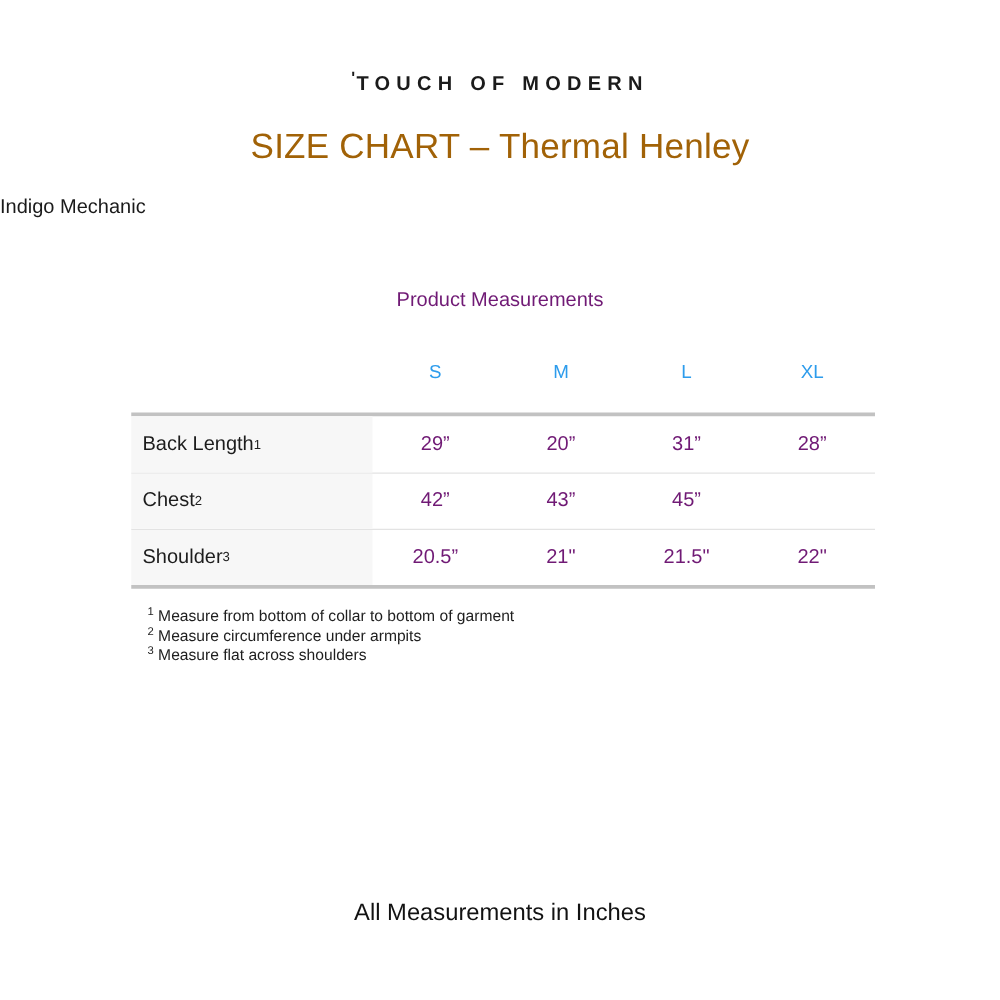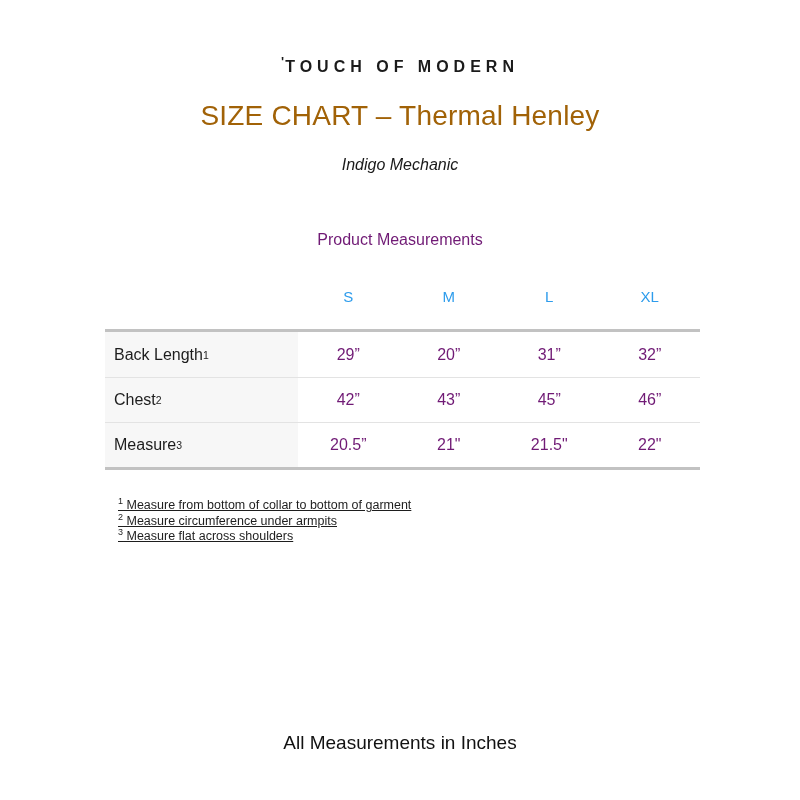--- a/index.html
+++ b/index.html
@@ -42,25 +42,24 @@
     margin-top: 22px;
     text-align: center;
     font-size: 28px;
     font-weight: 400;
     color: #a16207;
     line-height: 34px;
     letter-spacing: 0.2px;
   }
   .subtitle {
     margin-top: 22px;
-    text-align: center;
+    text-align: left;
     font-size: 16px;
     color: #1a1a1a;
     line-height: 20px;
-    font-style: italic;
   }
   .section-heading {
     margin-top: 55px;
     text-align: center;
     font-size: 16px;
     color: #701a75;
     line-height: 20px;
   }
   .table-wrap {
     width: 595px;
@@ -105,25 +104,24 @@
   }
   .val-cell {
     display: flex;
     align-items: center;
     justify-content: center;
     font-size: 16px;
     color: #701a75;
   }
   .footnotes {
     margin-left: 118px;
-    margin-top: 28px;
+    margin-top: 15px;
     font-size: 12.5px;
     line-height: 15.5px;
     color: #1e1e1e;
-    text-decoration: underline;
   }
   .fn sup {
     font-size: 9px;
     line-height: 0;
   }
   .footer-note {
     margin-top: 186px;
     text-align: center;
     padding-right: 40px;
     font-size: 19px;
@@ -157,35 +155,34 @@
       </div>
     <div class="table-body" id="table-body">
         <div class="t-row grid-row">
           <div class="label-cell">
             <span>Back Length</span>
             <sup>1</sup>
           </div>
           <div class="val-cell">29”</div>
           <div class="val-cell">20”</div>
           <div class="val-cell">31”</div>
-          <div class="val-cell">32”</div>
+          <div class="val-cell">28”</div>
         </div>
         <div class="t-row grid-row">
           <div class="label-cell">
             <span>Chest</span>
             <sup>2</sup>
           </div>
           <div class="val-cell">42”</div>
           <div class="val-cell">43”</div>
           <div class="val-cell">45”</div>
-          <div class="val-cell">46”</div>
         </div>
         <div class="t-row grid-row">
           <div class="label-cell">
-            <span>Measure</span>
+            <span>Shoulder</span>
             <sup>3</sup>
           </div>
           <div class="val-cell">20.5”</div>
           <div class="val-cell">21"</div>
           <div class="val-cell">21.5"</div>
           <div class="val-cell">22"</div>
         </div>
       </div>
   </div>
 

